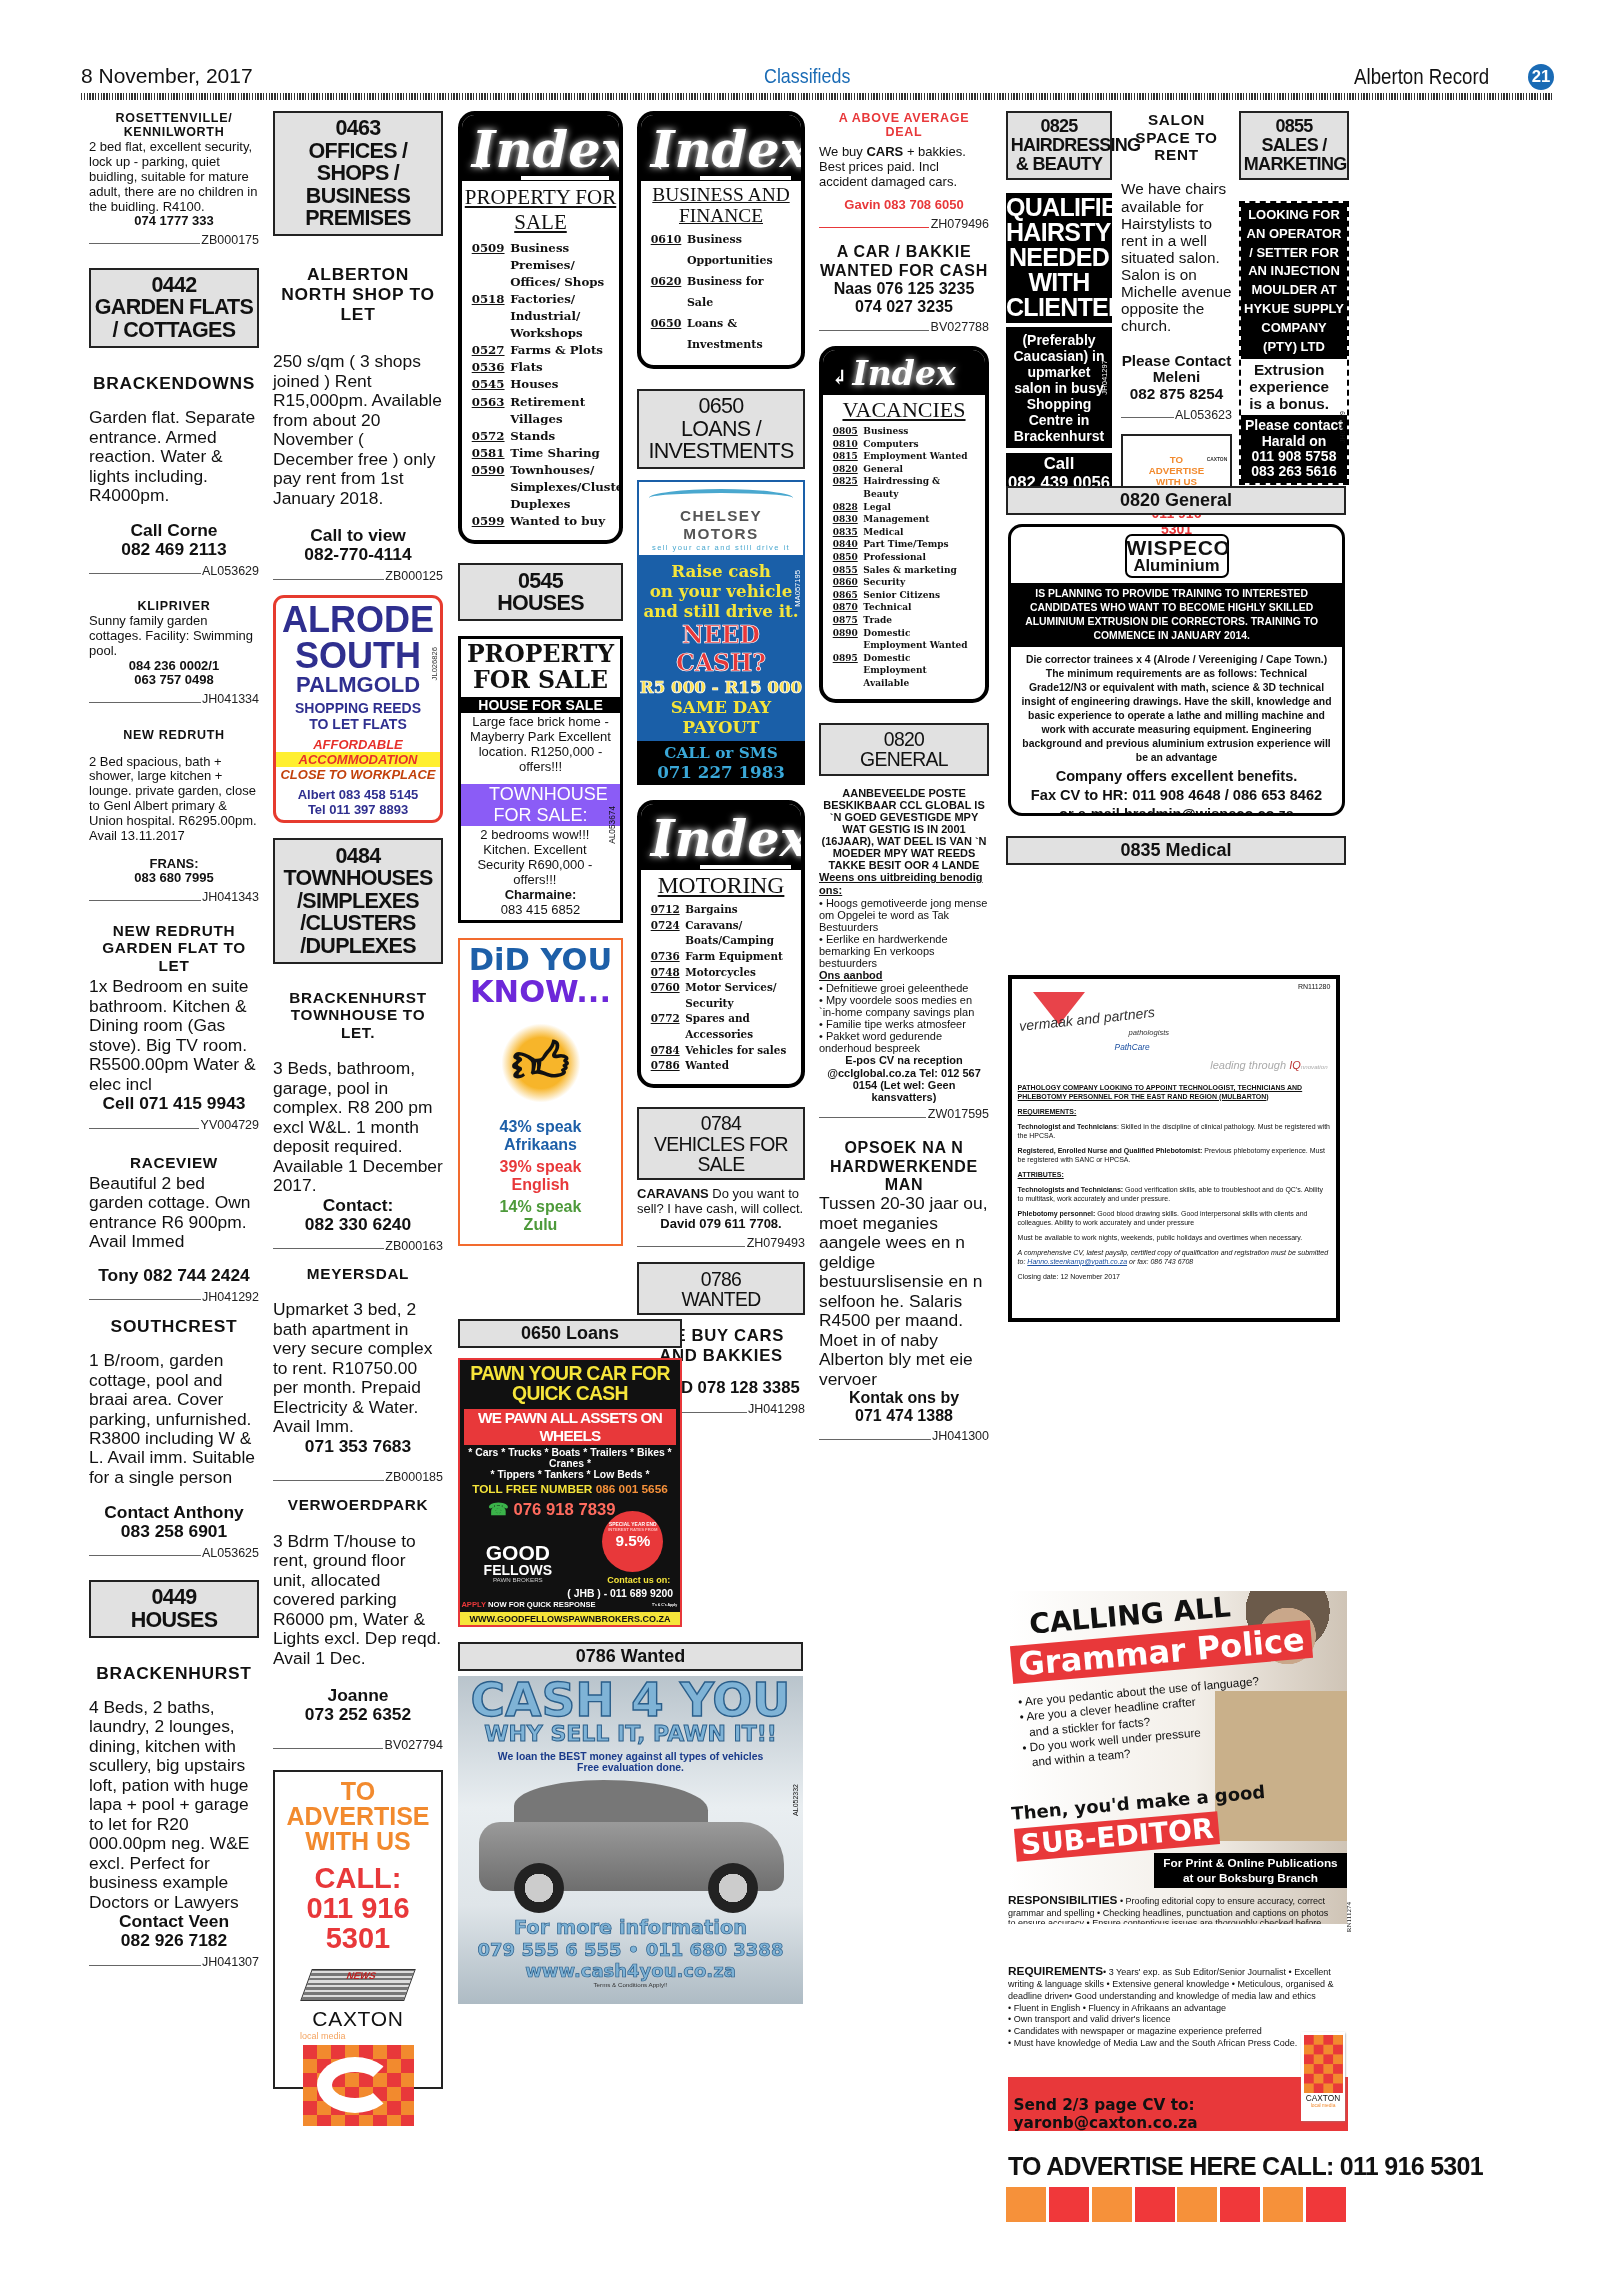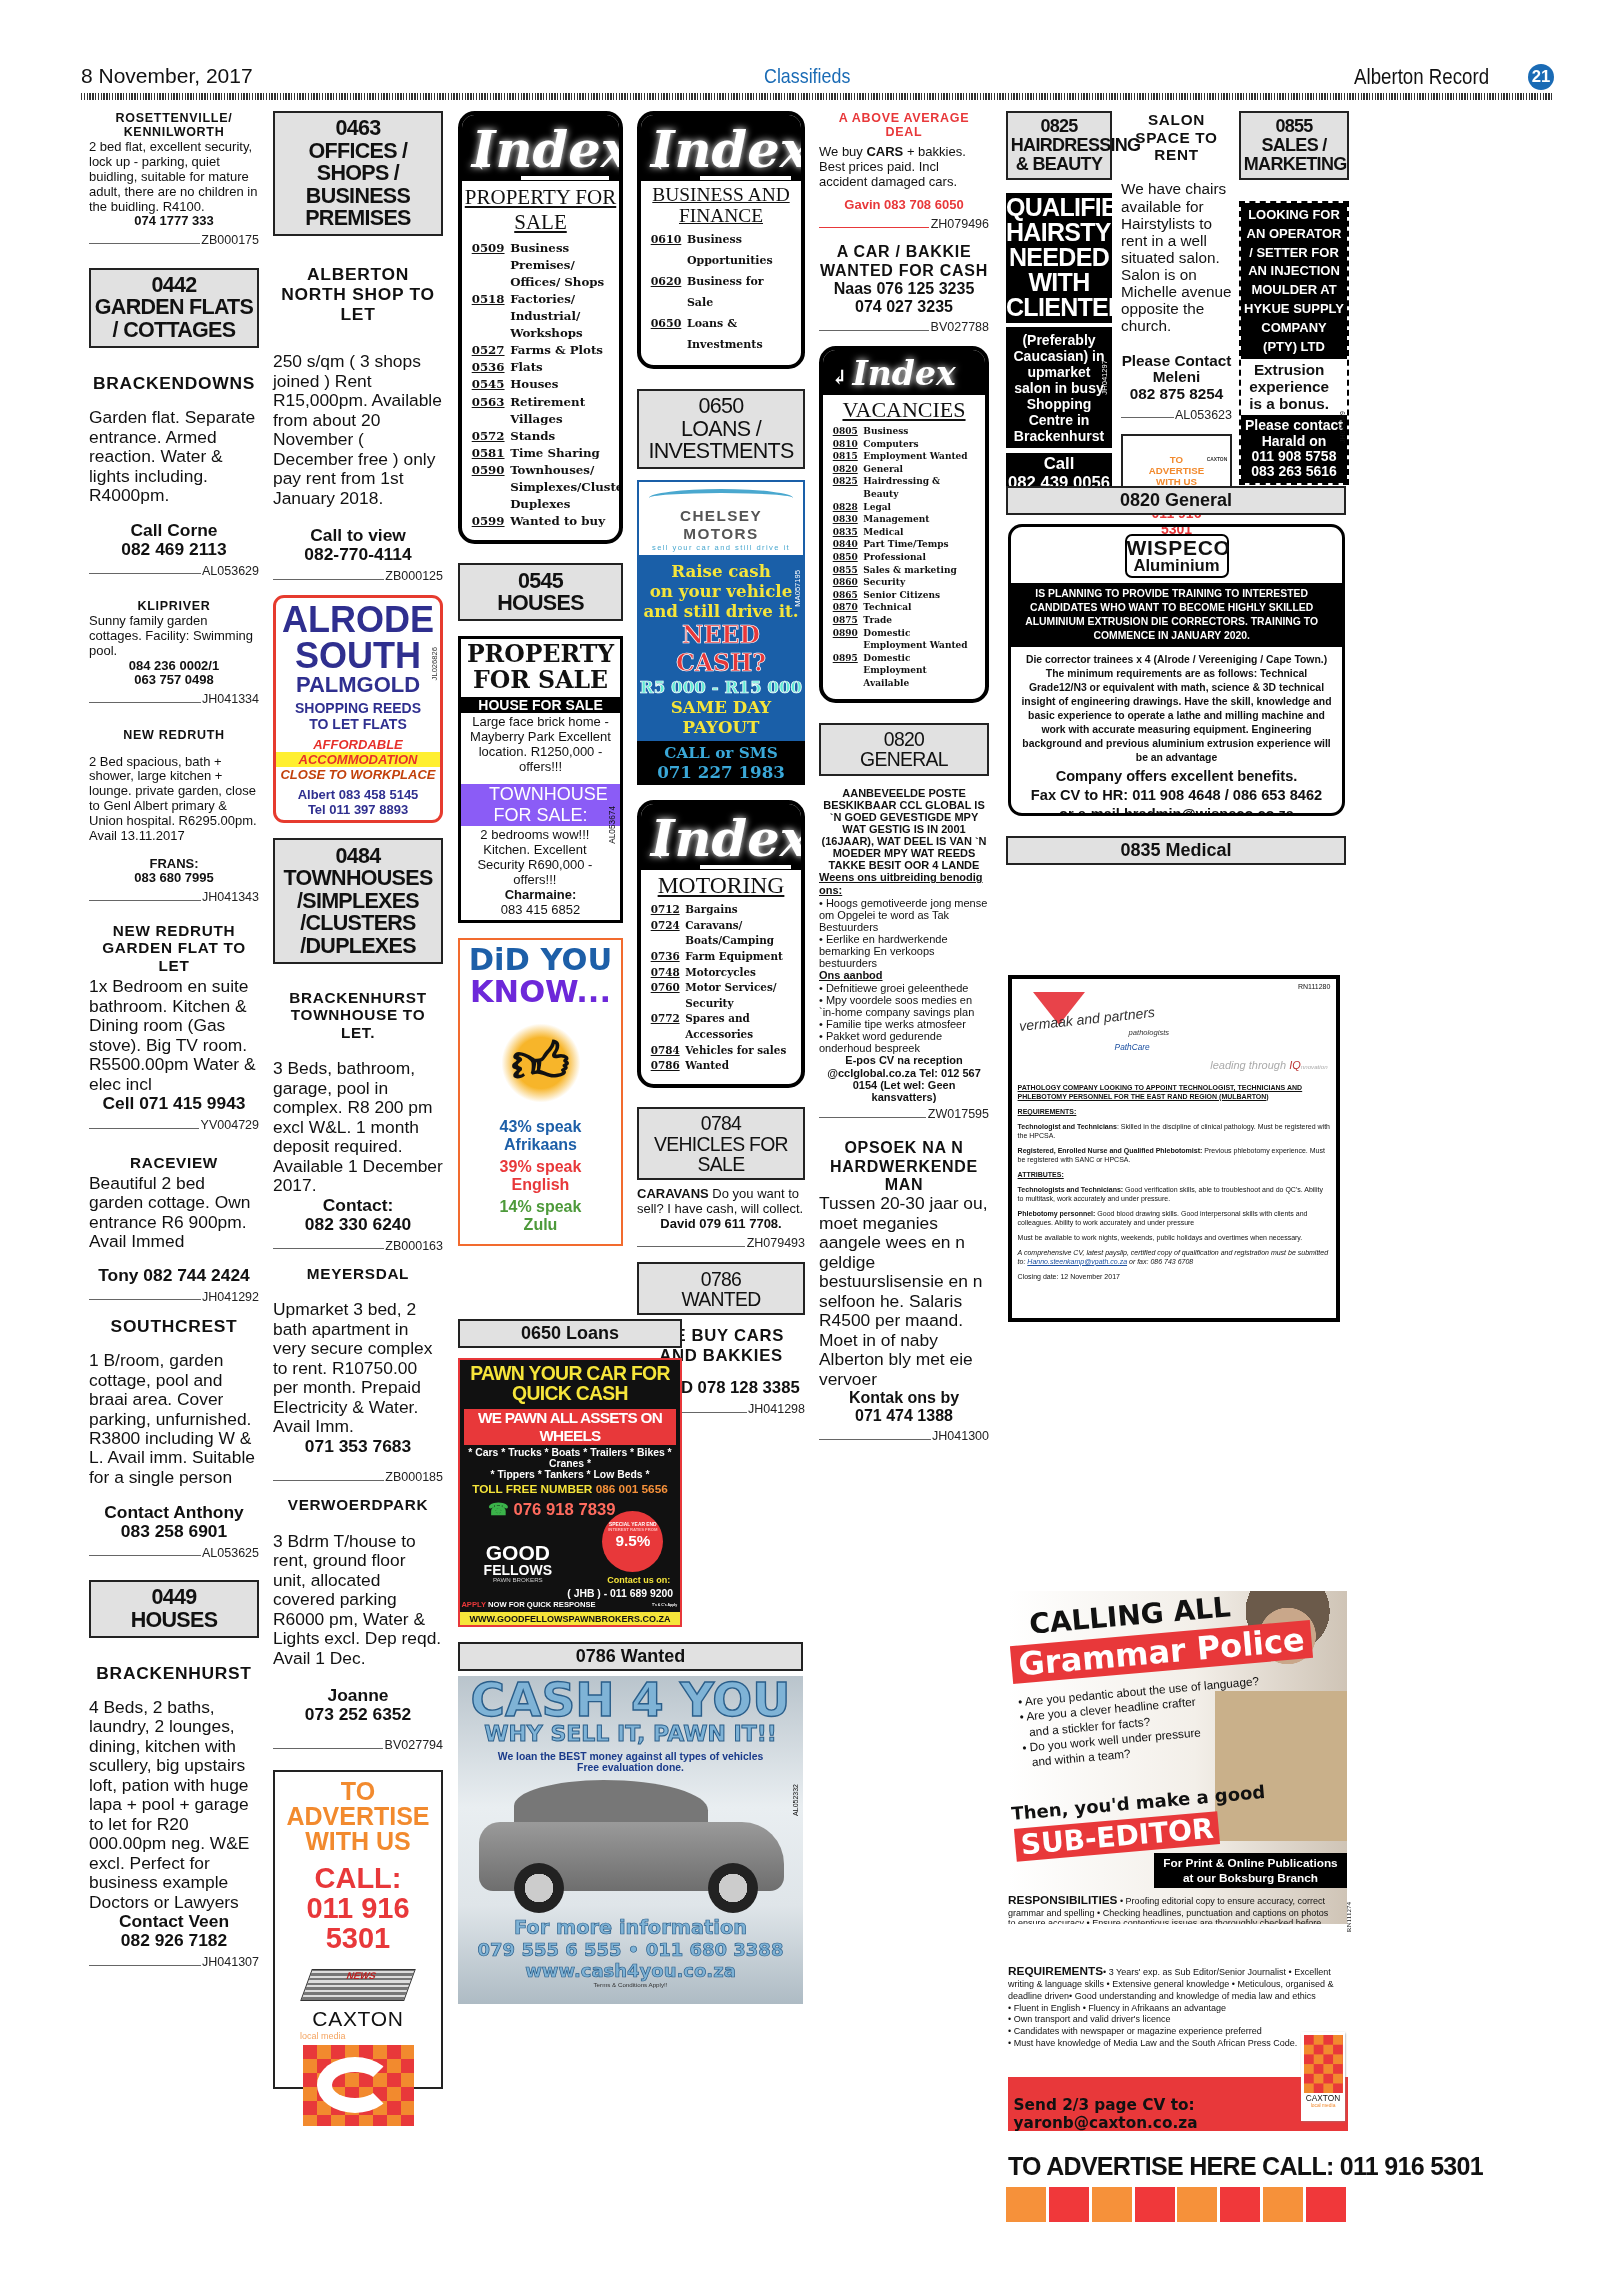--- a/index.html
+++ b/index.html
@@ -291,21 +291,21 @@
     <div style="border:2.1px solid #1a5fa8;background:#fff;padding:7px 2.8px 2.8px">
       <div style="height:18px;border-top:4.2px solid #4aa8cf;border-radius:60% 60% 0 0;margin:0 7px"></div>
       <div style="color:#555;font-size:15.3px;letter-spacing:1.4px">CHELSEY MOTORS</div>
       <div style="color:#4aa8cf;font-size:7.6px;letter-spacing:1.4px;font-weight:normal">sell your car and still drive it</div>
     </div>
     <div style="background:#1a5fa8;padding:4.2px 2.8px">
       <div style="color:#f6e53a;font-size:16.7px;font-family:'DejaVu Serif',serif">Raise cash</div>
       <div style="color:#f6e53a;font-size:16.7px;font-family:'DejaVu Serif',serif">on your vehicle</div>
       <div style="color:#f6e53a;font-size:16.7px;font-family:'DejaVu Serif',serif">and still drive it.</div>
       <div style="color:#e8383a;font-size:23.6px;font-family:'DejaVu Serif',serif;-webkit-text-stroke:0.7px #fff">NEED CASH?</div>
-      <div style="color:#5eead4;font-size:16.7px;font-family:'DejaVu Serif',serif;-webkit-text-stroke:0.7px #fff">R5 000 - R15 000</div>
+      <div style="color:#fde047;font-size:16.7px;font-family:'DejaVu Serif',serif;-webkit-text-stroke:0.7px #fff">R5 000 - R15 000</div>
       <div style="color:#f6e53a;font-size:16.7px;font-family:'DejaVu Serif',serif">SAME DAY PAYOUT</div>
     </div>
     <div style="background:#000;padding:2.8px">
       <div style="color:#3aa8d8;font-size:15.3px;font-family:'DejaVu Serif',serif">CALL or SMS</div>
       <div style="color:#3aa8d8;font-size:16.7px;font-family:'DejaVu Serif',serif">071 227 1983</div>
     </div>
     <div style="position:absolute;right:2.8px;top:90px;writing-mode:vertical-rl;transform:rotate(180deg);font-size:7.6px;color:#fff;font-weight:normal">MA057195</div>
   </div>
   <div class="idx">
     <div class="top"><span class="arrow">↲</span><span>Index</span><span class="uline"></span></div>
@@ -537,21 +537,21 @@
   </div>
 </div>
 
 <div class="abs banner" style="left:1006px;top:486px;width:340px">0820  General</div>
 
 <div class="abs" style="left:1008px;top:524px;width:337px;height:292px;border:3.5px solid #000;border-radius:14px;overflow:hidden;text-align:center;font-weight:bold">
   <div style="margin:7px auto 4.2px;width:104px;border:2.8px solid #000;border-radius:7px;padding:1.4px 0;line-height:1">
     <div style="font-size:21px;letter-spacing:0.7px">WISPECO</div>
     <div style="font-size:16.7px">Aluminium</div>
   </div>
-  <div style="background:#000;color:#fff;font-size:10.4px;line-height:1.35;padding:4.2px 15.3px 4.2px 5.6px;position:relative">IS PLANNING TO PROVIDE TRAINING TO INTERESTED CANDIDATES WHO WANT TO BECOME HIGHLY SKILLED ALUMINIUM EXTRUSION DIE CORRECTORS. TRAINING TO COMMENCE IN JANUARY 2020.</div>
+  <div style="background:#000;color:#fff;font-size:10.4px;line-height:1.35;padding:4.2px 15.3px 4.2px 5.6px;position:relative">IS PLANNING TO PROVIDE TRAINING TO INTERESTED CANDIDATES WHO WANT TO BECOME HIGHLY SKILLED ALUMINIUM EXTRUSION DIE CORRECTORS. TRAINING TO COMMENCE IN JANUARY 2014.</div>
   <div style="font-size:10.4px;line-height:1.35;padding:5.6px 9.7px 1.4px">Die corrector trainees x 4 (Alrode / Vereeniging / Cape Town.) The minimum requirements are as follows: Technical Grade12/N3 or equivalent with math, science &amp; 3D technical insight of engineering drawings. Have the skill, knowledge and basic experience to operate a lathe and milling machine and work with accurate measuring equipment. Engineering background and previous aluminium extrusion experience will be an advantage</div>
   <div style="font-size:14.6px;line-height:1.3">Company offers excellent benefits.</div>
   <div style="font-size:14.6px;line-height:1.3">Fax CV to HR: 011 908 4648 / 086 653 8462</div>
   <div style="font-size:14.6px;line-height:1.3">or e-mail hradmin@wispeco.co.za</div>
 </div>
 
 <div class="abs banner" style="left:1006px;top:836px;width:340px">0835  Medical</div>
 
 <div class="abs" style="left:1008px;top:975px;width:332px;height:347px;border:4.9px solid #000;padding:4.2px 5.6px;font-size:7px;line-height:1.2">
   <div style="text-align:right;font-size:7px">RN111280</div>

